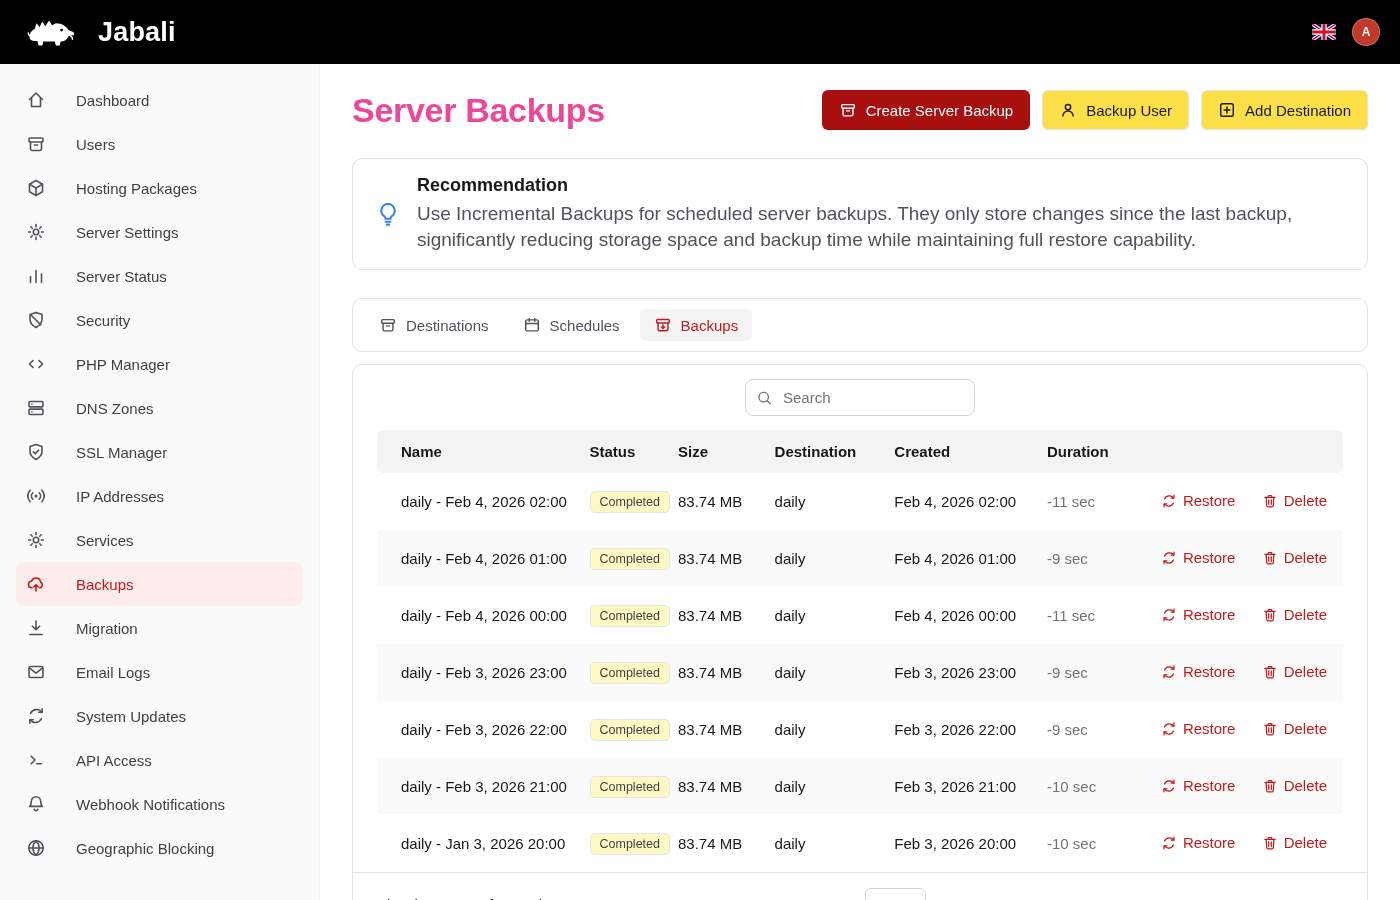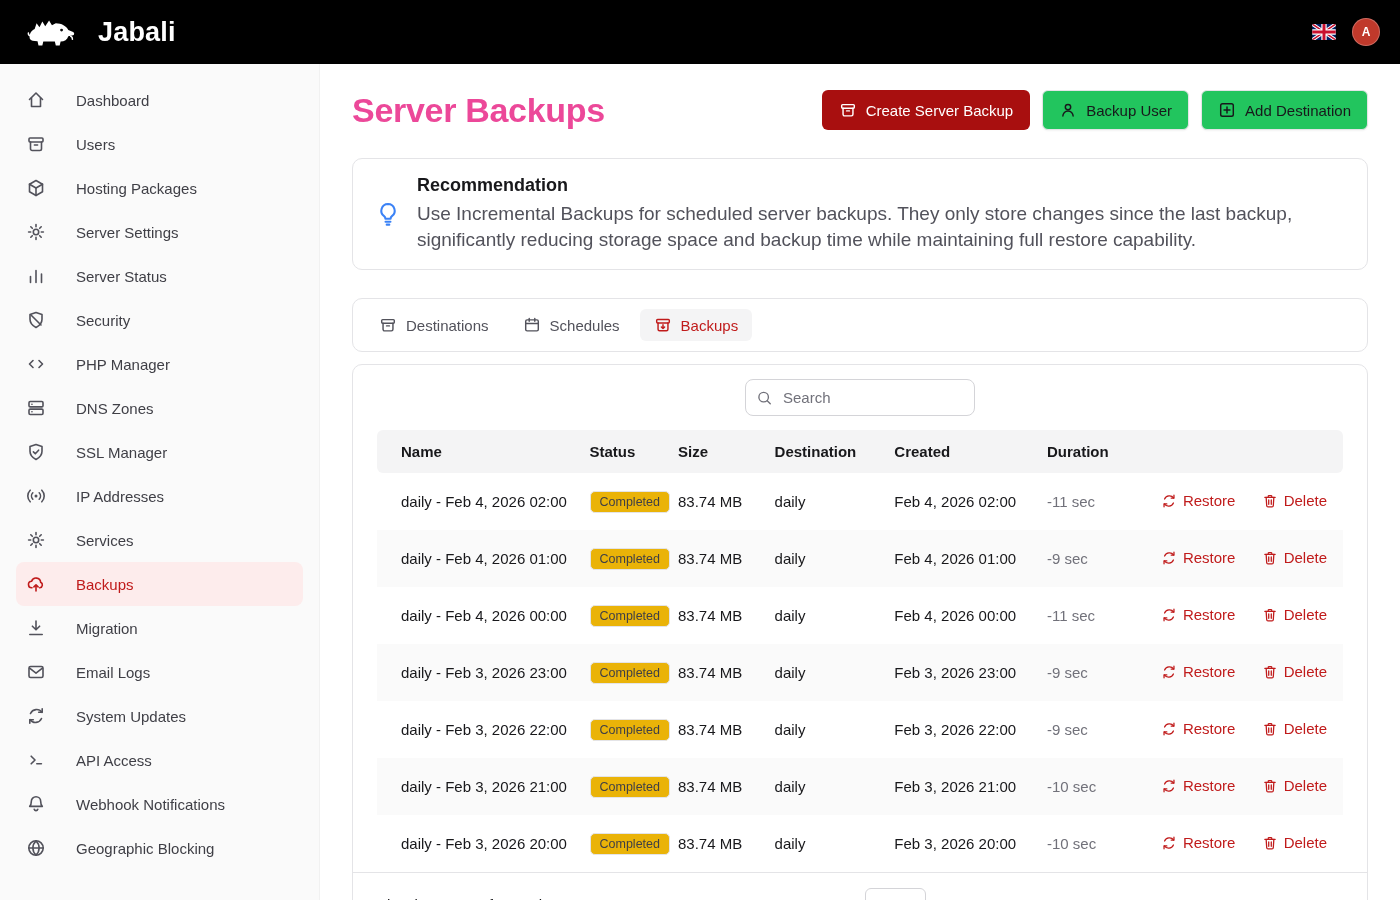--- a/index.html
+++ b/index.html
@@ -41,21 +41,21 @@
   .side-item .ico{width:20px;height:20px;flex:0 0 20px;color:#52525b}
   .side-item.active{background:var(--active-bg);color:var(--accent)}
   .side-item.active .ico{color:var(--accent)}
   .main{flex:1;padding:26px 32px 0;background:#fff;overflow:hidden}
 
   
   .page-head{display:flex;align-items:center;justify-content:space-between;margin-bottom:28px}
   .page-title{font-size:34px;font-weight:700;color:#ec4899;margin:0;letter-spacing:-.3px}
   .head-actions{display:flex;gap:12px}
   .btn{height:40px;display:inline-flex;align-items:center;gap:9px;padding:0 16px;border-radius:6px;
-    font-size:15px;border:1px solid transparent;cursor:pointer;background:#22c55e;
+    font-size:15px;border:1px solid transparent;cursor:pointer;background:#fde047;
     font-family:inherit;color:#18181b}
   .btn .ico{width:18px;height:18px}
   .btn-primary{background:var(--primary);color:#fff}
   .btn-outline{border-color:#e4e4e7;box-shadow:0 1px 2px rgba(0,0,0,.05)}
 
   
   .rec-card{border:1px solid #e4e4e7;border-radius:10px;padding:16px 22px;display:flex;gap:16px;
     align-items:center;margin-bottom:28px}
   .rec-icon{width:26px;height:26px;flex:0 0 26px;color:var(--info)}
   .rec-title{font-size:18px;font-weight:700;color:#18181b;margin:0 0 5px}
@@ -80,21 +80,21 @@
   .search-input::placeholder{color:#71717a}
 
   table{width:100%;border-collapse:separate;border-spacing:0}
   thead th{background:#f4f4f5;text-align:left;font-size:15px;font-weight:700;color:#18181b;
     padding:13px 8px 13px 0}
   thead th:first-child{padding-left:24px;border-radius:6px 0 0 6px}
   thead th:last-child{border-radius:0 6px 6px 0}
   tbody td{padding:0 8px 0 0;height:57px;font-size:15px;color:#18181b;vertical-align:middle}
   tbody td:first-child{padding-left:24px}
   tbody tr:nth-child(even) td{background:#fafafa}
-  .badge{display:inline-block;padding:3px 9px;border:1px solid #e4e4e7;background:#eab308;
+  .badge{display:inline-block;padding:3px 9px;border:1px solid #e4e4e7;background:#fef9c3;
     border-radius:5px;font-size:12.5px;color:#3f3f46}
   .c-dur{color:#71717a}
   .c-act{text-align:right;padding-right:16px !important;white-space:nowrap}
   .action{display:inline-flex;align-items:center;gap:6px;color:var(--accent);font-size:15px;
     cursor:pointer;text-decoration:none}
   .action + .action{margin-left:22px}
   .action .ico{width:16px;height:16px}
 
   .table-footer{display:flex;align-items:center;border-top:1px solid #e4e4e7;margin:0 -24px;
     padding:15px 24px}
@@ -593,21 +593,21 @@
                       <path d="M7.8 5.6V4.2a1 1 0 0 1 1-1h2.4a1 1 0 0 1 1 1v1.4"></path>
                       <path d="m5.2 5.6.7 10.3a1.6 1.6 0 0 0 1.6 1.5h5a1.6 1.6 0 0 0 1.6-1.5l.7-10.3"></path>
                       <path d="M8.4 8.6v5.5M11.6 8.6v5.5"></path>
                     </svg>
                   </span>
                   <span class="action-label">Delete</span>
                 </a>
     </td>
   </tr>
             <tr>
-    <td class="c-name">daily - Feb 3, 2026 20:00</td>
+    <td class="c-name">daily - Jan 3, 2026 20:00</td>
     <td><span class="badge">Completed</span></td>
     <td>83.74 MB</td>
     <td>daily</td>
     <td>Feb 3, 2026 20:00</td>
     <td class="c-dur">-10 sec</td>
     <td class="c-act">
       <a class="action act-restore">
                   <span class="ico">
                     <svg viewBox="0 0 20 20" fill="none" stroke="currentColor" stroke-width="1.6" stroke-linecap="round" stroke-linejoin="round">
                       <path d="M15.9 6.3A6.6 6.6 0 0 0 4.5 7.5M4.1 13.7a6.6 6.6 0 0 0 11.4-1.2"></path>

